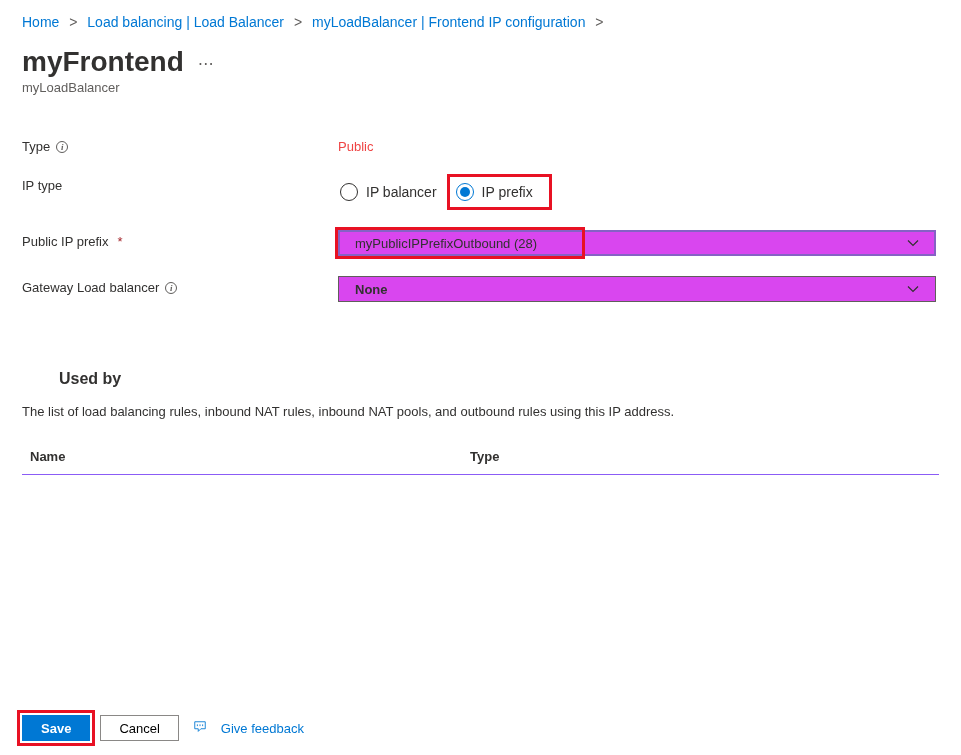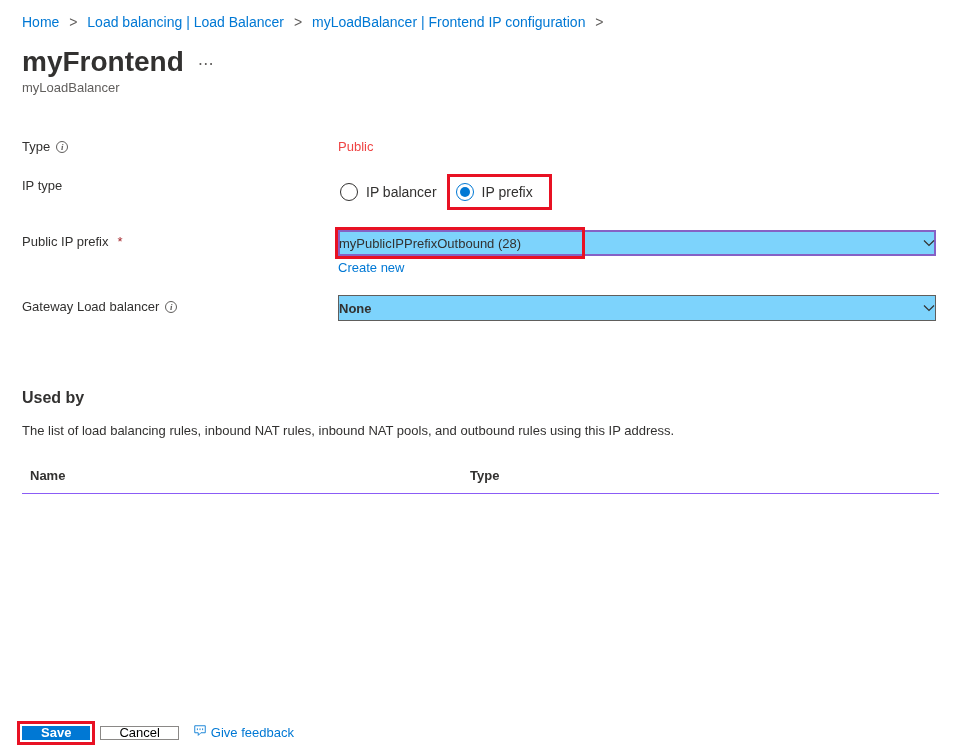--- a/index.html
+++ b/index.html
@@ -118,24 +118,24 @@
     .radio-opt.selected .radio-inner { background: #0078d4; }
     .hl-red { border: 3px solid #e81123; padding: 2px 6px 2px 4px; }
 
     .select {
       width: 100%;
       border: 1px solid #605e5c;
       height: 26px;
       display: flex;
       align-items: center;
       justify-content: space-between;
-      padding: 0 0;
-      font-size: 13px;
-      color: #323130;
-      background: #7dd3fc;
+      padding: 0 16px;
+      font-size: 13px;
+      color: #323130;
+      background: #d946ef;
       cursor: pointer;
     }
     .select.bold { font-weight: 600; gap: 44px; }
     .select.focused { border-color: #8661c5; box-shadow: inset 0 0 0 1px #8661c5; }
     .chevron {
       width: 12px; height: 12px;
       display: inline-block;
     }
     .chevron svg { display: block; }
     .select-wrap { position: relative; }
@@ -147,20 +147,21 @@
 
     .link-below {
       margin-top: 4px;
       font-size: 13px;
     }
 
     .section-title {
       padding: 48px 22px 6px 22px;
       font-size: 16px;
       font-weight: 600;
+      margin-left: 37px;
     }
     .section-desc {
       padding: 10px 22px 0 22px;
       font-size: 13px;
       color: #323130;
     }
 
     .usedby-table {
       padding: 20px 22px 0 22px;
     }
@@ -175,21 +176,21 @@
 
     .footer {
       position: absolute;
       bottom: 14px;
       left: 22px;
       display: flex;
       align-items: center;
       gap: 10px;
     }
     .btn {
-      height: 14px;
+      height: 26px;
       padding: 0 18px;
       font-size: 13px;
       border: 1px solid #8a8886;
       background: #fff;
       cursor: pointer;
       display: inline-flex;
       align-items: center;
     }
     .btn.primary {
       background: #0078d4;
@@ -197,21 +198,21 @@
       border-color: #0078d4;
       font-weight: 600;
     }
     .btn.primary.hl {
       outline: 3px solid #e81123;
       outline-offset: 2px;
     }
     .feedback {
       display: inline-flex;
       align-items: center;
-      gap: 4px;
+      gap: 14px;
       color: #0078d4;
       font-size: 13px;
       margin-left: 4px;
     }
     .feedback svg { width: 14px; height: 14px; }
   </style>
 </head>
 <body>
 
 <div class="breadcrumb">
@@ -273,23 +274,20 @@
         <div class="select focused">
           <span>myPublicIPPrefixOutbound (28)</span>
           <span class="chevron">
             <svg viewBox="0 0 12 12">
                 <path d="M1 3.5 L6 8.5 L11 3.5" stroke="#323130" stroke-width="1.2" fill="none"></path>
               </svg>
           </span>
         </div>
         <div class="hl-red-overlay" style="left:-3px; top:-3px; width:250px; height:32px;"></div>
       </div>
-      <div class="link-below">
-        <a>Create new</a>
-      </div>
     </div>
   </div>
 
   <div class="form-row" style="margin-top:6px;">
     <div class="form-label">
       <span>Gateway Load balancer</span>
       <span class="info-icon">i</span>
     </div>
     <div class="form-control-col">
       <div class="select bold">

